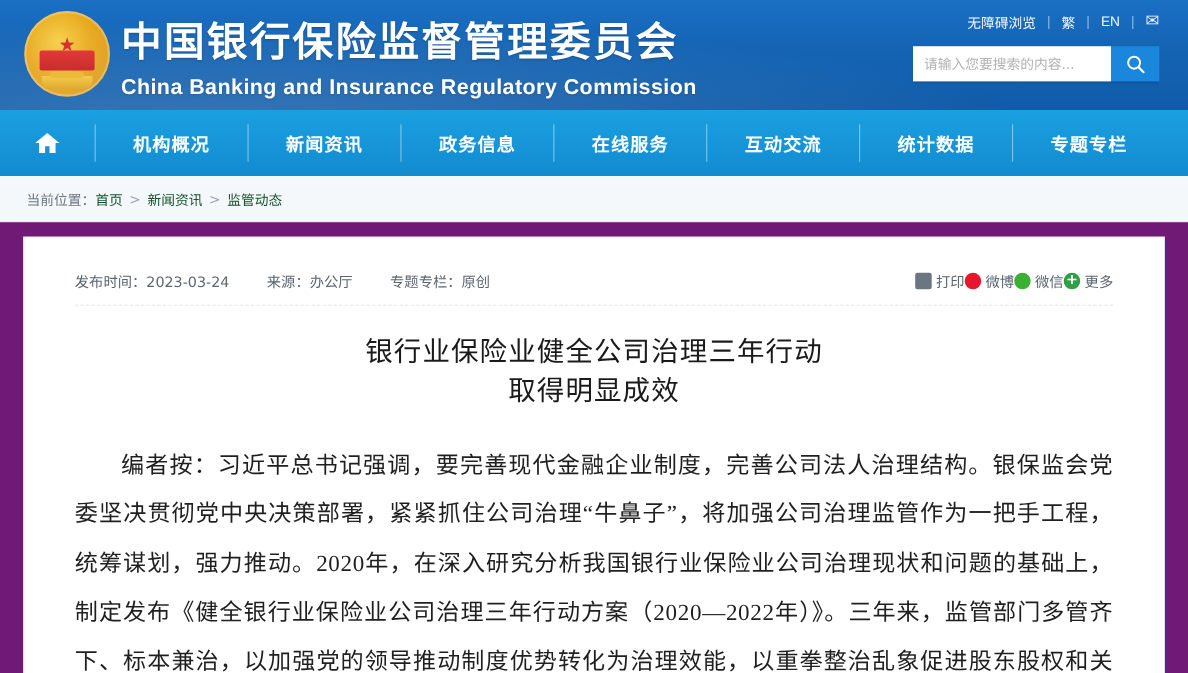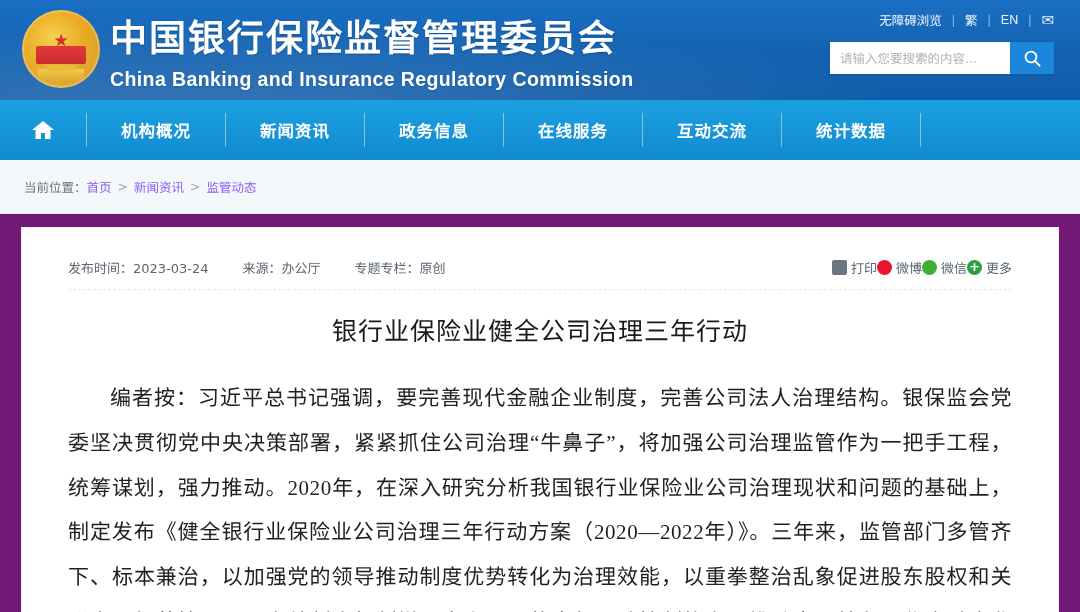--- a/index.html
+++ b/index.html
@@ -108,28 +108,28 @@
     color:#ffffff; font-size:16.5px; font-weight:bold; letter-spacing:1px;
     cursor:pointer; white-space:nowrap;
     font-family:"DejaVu Sans","Liberation Sans",sans-serif;
   }
   .nav .divider {
     width:1px; margin:13px 0; background:rgba(255,255,255,.45);
   }
 
   
   .crumbbar {
-    height:54px; background:#f4f8fb;
+    height:42px; background:#f4f8fb;
     display:flex; align-items:center;
     padding:0 24px; color:#6a7683; font-size:12.5px;
     border-bottom:1px solid #e6edf3;
     font-family:"DejaVu Sans","Liberation Sans",sans-serif;
   }
   .crumbbar .c-label { color:#6a7683; }
-  .crumbbar .c-link { color:#8b5cf6; cursor:pointer; }
+  .crumbbar .c-link { color:#14532d; cursor:pointer; }
   .crumbbar .c-sep { margin:0 6px; color:#9aa6b2; }
 
   
   .page { background:#701a75; padding:14px 22px 0; height:422px; }
   .card {
     background:#ffffff; height:100%;
     padding:18px 46px 0;
     box-shadow:0 0 0 1px #eef3f7;
   }
   .meta {
@@ -217,20 +217,21 @@
   <div class="item">新闻资讯</div>
   <div class="divider"></div>
   <div class="item">政务信息</div>
   <div class="divider"></div>
   <div class="item">在线服务</div>
   <div class="divider"></div>
   <div class="item">互动交流</div>
   <div class="divider"></div>
   <div class="item">统计数据</div>
   <div class="divider"></div>
+  <div class="item">专题专栏</div>
 </div>
 
 <div class="crumbbar">
   <span class="c-label">当前位置：</span>
   <span class="c-link">首页</span>
   <span class="c-sep">&gt;</span>
   <span class="c-link">新闻资讯</span>
   <span class="c-sep">&gt;</span>
   <span class="c-link">监管动态</span>
 </div>
@@ -259,20 +260,21 @@
         </span>
         <span class="s">
           <span class="ic more"></span>
           <span>更多</span>
         </span>
       </div>
     </div>
 
     <div class="headline">
       <div>银行业保险业健全公司治理三年行动</div>
+      <div>取得明显成效</div>
     </div>
 
     <div class="body-text">
       <p>编者按：习近平总书记强调，要完善现代金融企业制度，完善公司法人治理结构。银保监会党委坚决贯彻党中央决策部署，紧紧抓住公司治理“牛鼻子”，将加强公司治理监管作为一把手工程，统筹谋划，强力推动。2020年，在深入研究分析我国银行业保险业公司治理现状和问题的基础上，制定发布《健全银行业保险业公司治理三年行动方案（2020—2022年）》。三年来，监管部门多管齐下、标本兼治，以加强党的领导推动制度优势转化为治理效能，以重拳整治乱象促进股东股权和关联交易规范管理，以完善制度机制增强自上而下的内部风险控制能力，推动中国特色现代金融企业制度建设迈上了新台阶。</p>
     </div>
 
   </div>
 </div>
 
 </body></html>

